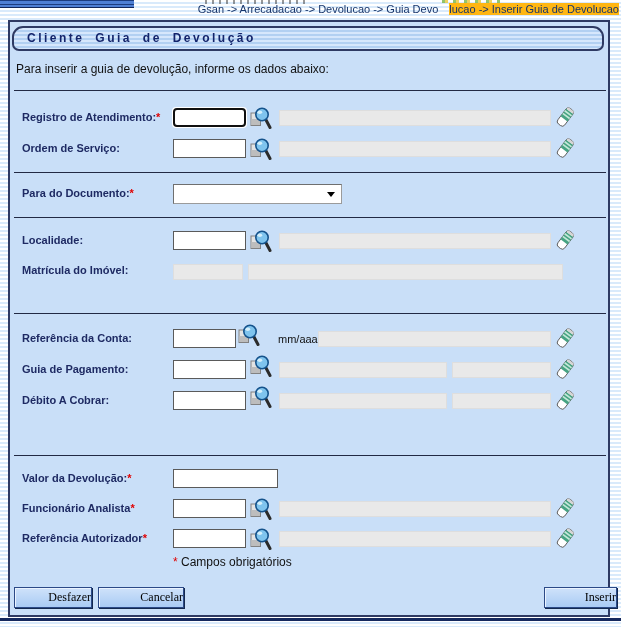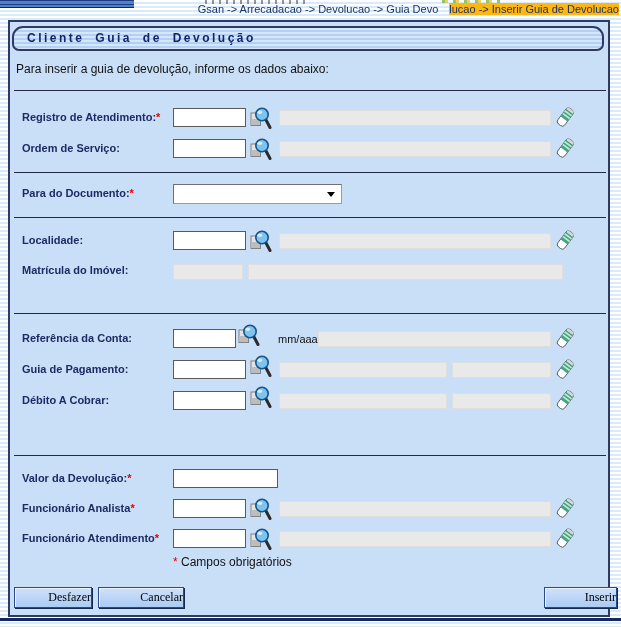--- a/index.html
+++ b/index.html
@@ -216,21 +216,21 @@
     <svg class="mag" viewBox="0 0 22 24">
         <use href="#magnifier"></use>
       </svg>
     <div class="ro"></div>
     <svg class="ers" viewBox="0 0 20 22">
         <use href="#eraser"></use>
       </svg>
   </div>
 
   <div class="frow" style="top:507px">
-    <span class="lbl"><span>Funcionário Atendimento</span><span class="req">*</span></span>
+    <span class="lbl"><span>Referência Autorizador</span><span class="req">*</span></span>
     <input class="inp" value="" style="">
     <svg class="mag" viewBox="0 0 22 24">
         <use href="#magnifier"></use>
       </svg>
     <div class="ro"></div>
     <svg class="ers" viewBox="0 0 20 22">
         <use href="#eraser"></use>
       </svg>
   </div>
 

